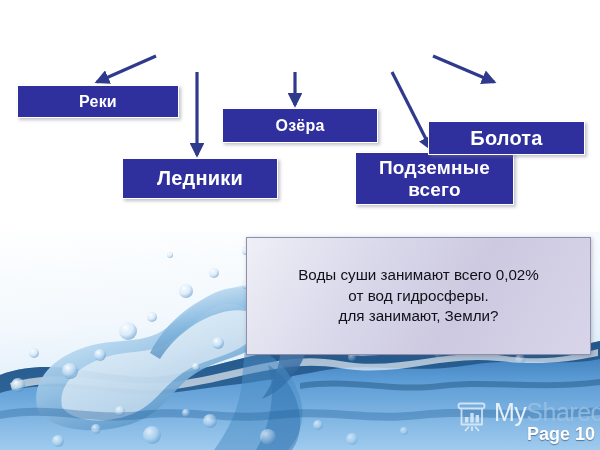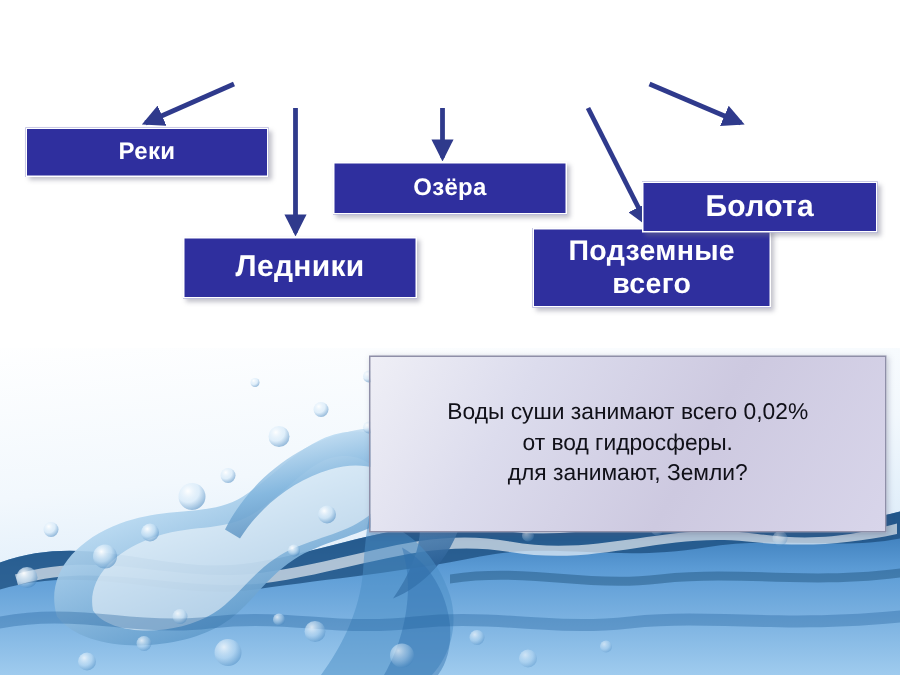--- a/index.html
+++ b/index.html
@@ -275,14 +275,32 @@
   <div class="node" id="node-swamps">
     <span>Болота</span>
   </div>
 
   <div id="question-box">
     <div class="q-line">Воды суши занимают всего 0,02%</div>
     <div class="q-line">от вод гидросферы.</div>
     <div class="q-line">для занимают, Земли?</div>
   </div>
 
+  <div id="watermark">
+    <svg id="wm-logo" viewBox="0 0 40 34">
+      <g fill="none" stroke="#eaf3fb" stroke-width="1.8" stroke-linejoin="round">
+        <rect x="6.5" y="3.5" width="26" height="5" rx="2.2"></rect>
+        <path d="M9.5 8.5 L9.5 24.5 L30 24.5 L30 8.5"></path>
+        <path d="M13 31 L17 26.5 M20 31 L20 26.5 M27 31 L23 26.5"></path>
+      </g>
+      <g fill="#eaf3fb">
+        <rect x="13" y="17" width="3.4" height="5.5"></rect>
+        <rect x="18.3" y="13" width="3.4" height="9.5"></rect>
+        <rect x="23.6" y="15" width="3.4" height="7.5"></rect>
+      </g>
+    </svg>
+    <div id="wm-text">
+      <span id="wm-my">My</span><span id="wm-shared">Shared</span>
+    </div>
+    <div id="wm-page">Page 10</div>
+  </div>
 
 </div>
 
 </body></html>

